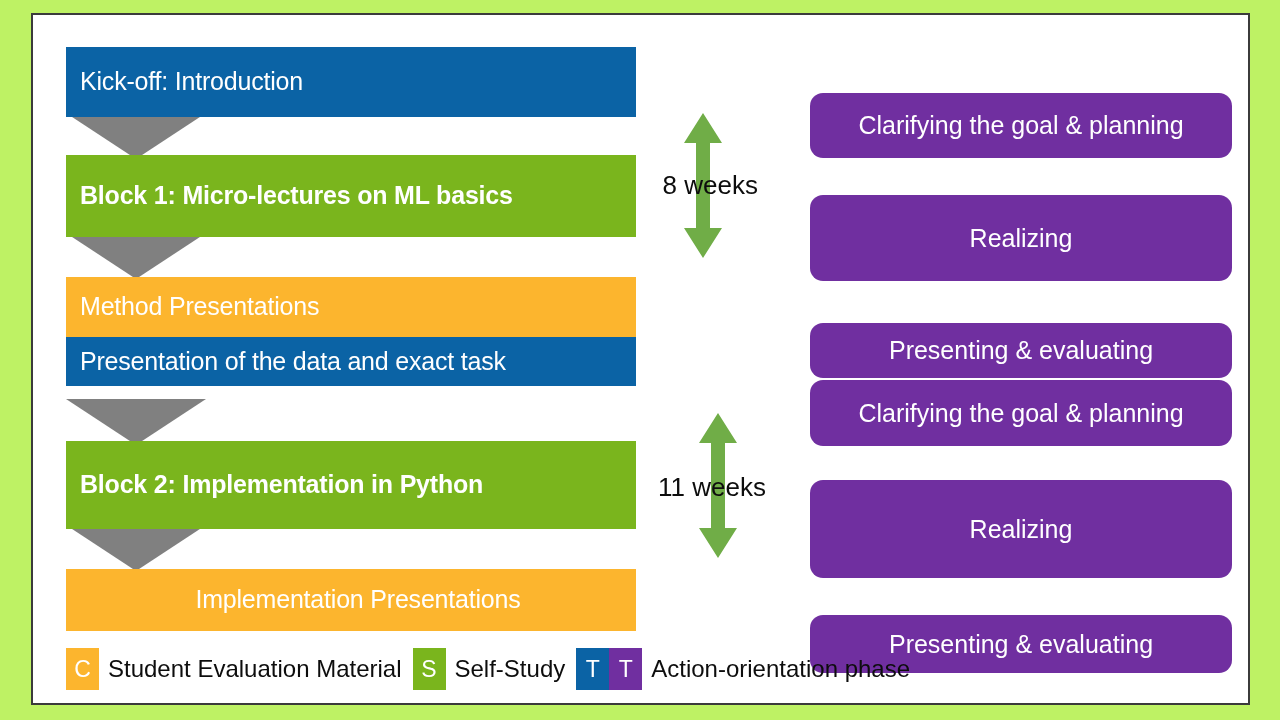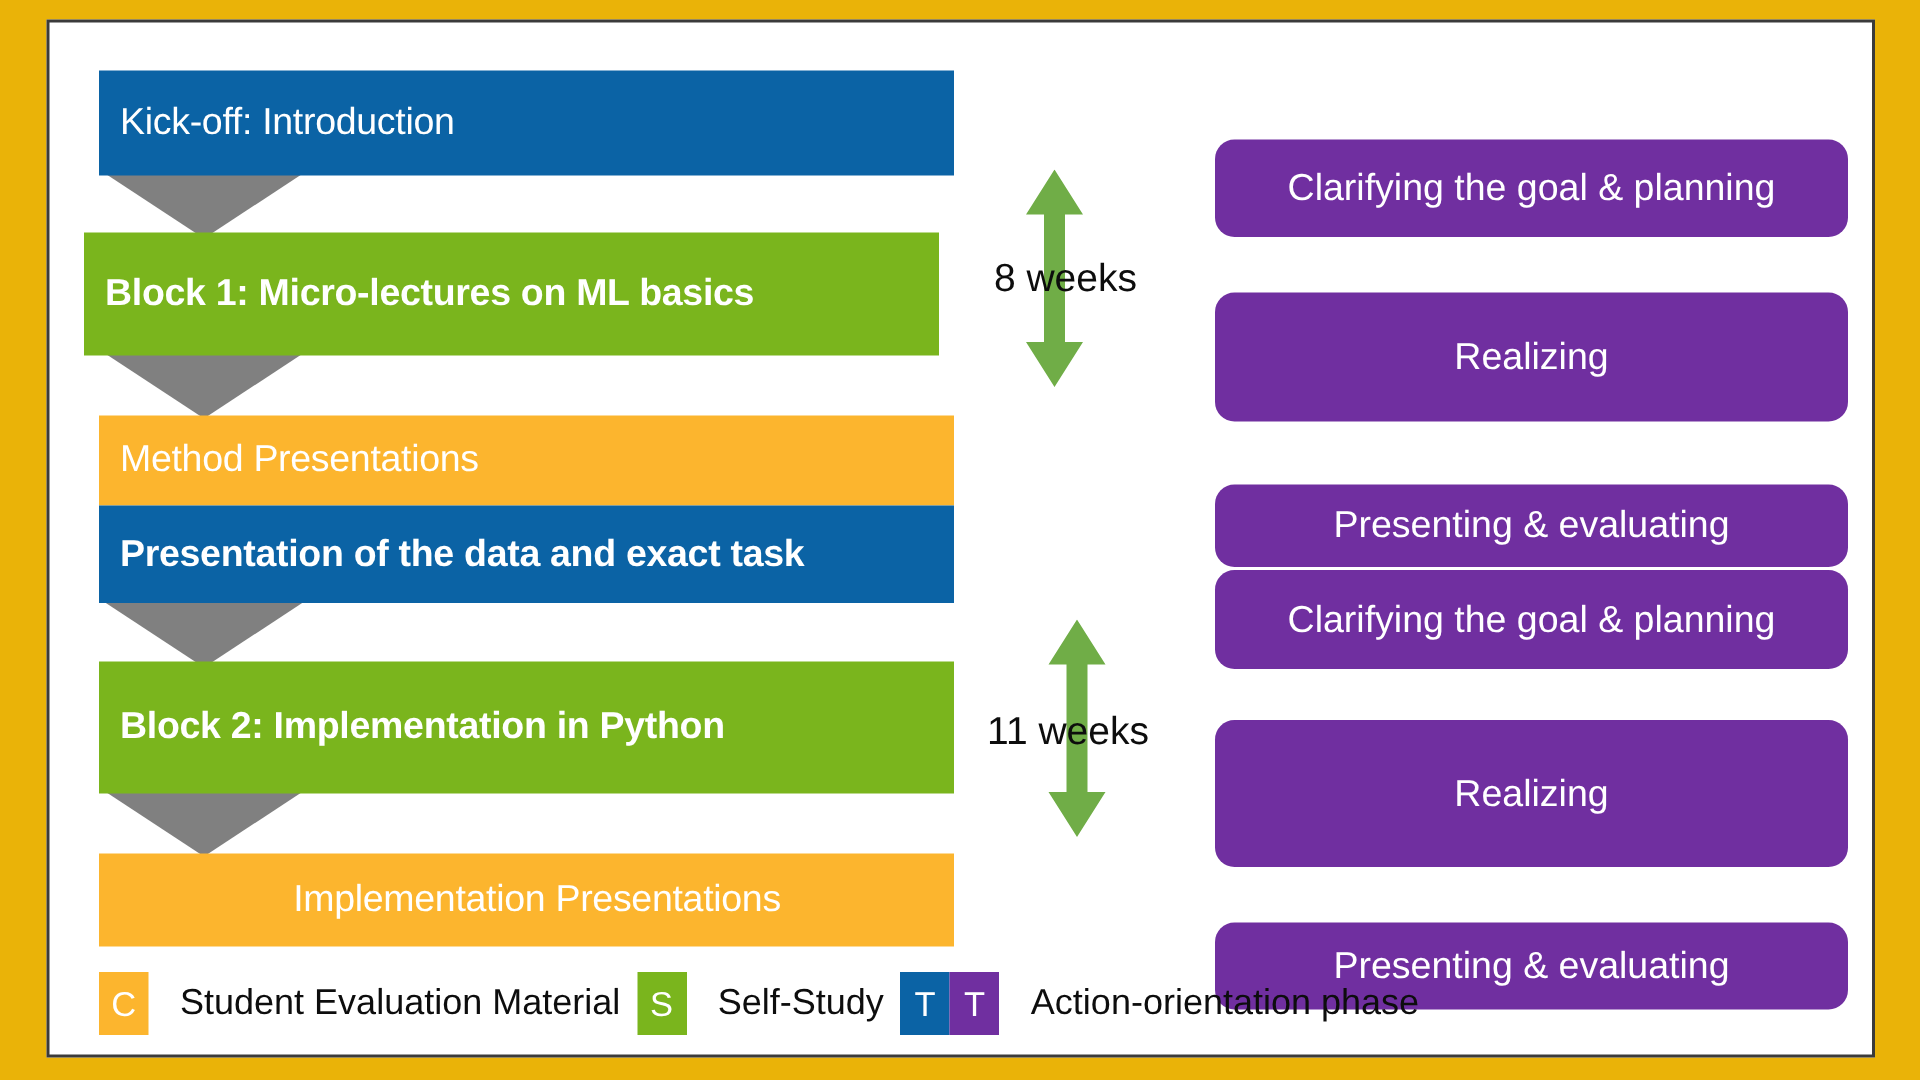--- a/index.html
+++ b/index.html
@@ -11,21 +11,21 @@
     width: 1280px;
     height: 720px;
     font-family: "Liberation Sans", sans-serif;
     overflow: hidden;
   }
 
   #canvas {
     position: relative;
     width: 1280px;
     height: 720px;
-    background: #eab308;
+    background: #bef264;
   }
 
   
   #slide-frame {
     position: absolute;
     left: 31px;
     top: 13px;
     width: 1219px;
     height: 692px;
     border: 2px solid #3b3b3b;
@@ -108,48 +108,48 @@
     align-items: center;
     justify-content: center;
     color: #ffffff;
     font-size: 23px;
     flex: 0 0 auto;
   }
   .legend-text {
     color: #0d0d0d;
     font-size: 24px;
     white-space: nowrap;
-    padding-left: 21px;
+    padding-left: 9px;
     padding-right: 11px;
   }
 </style>
 </head>
 <body>
 
 <div id="canvas">
   <div id="slide-frame"></div>
 
   <div class="chevron" style="left:66px; top:113px; width:140px; height:46px;"></div>
   <div class="chevron" style="left:66px; top:233px; width:140px; height:46px;"></div>
   <div class="chevron" style="left:66px; top:399px; width:140px; height:46px;"></div>
   <div class="chevron" style="left:66px; top:525px; width:140px; height:46px;"></div>
 
   <div class="proc-box c-blue" style="left:66px; top:47px; width:570px; height:70px;">
     <span>Kick-off: Introduction</span>
   </div>
 
-  <div class="proc-box c-green bold" style="left:56px; top:155px; width:570px; height:82px;">
+  <div class="proc-box c-green bold" style="left:66px; top:155px; width:570px; height:82px;">
     <span>Block 1: Micro-lectures on ML basics</span>
   </div>
 
   <div class="proc-box c-orange" style="left:66px; top:277px; width:570px; height:60px;">
     <span>Method Presentations</span>
   </div>
 
-  <div class="proc-box c-blue" style="left:66px; top:337px; width:570px; height:65px;font-weight:bold;">
+  <div class="proc-box c-blue" style="left:66px; top:337px; width:570px; height:49px;">
     <span>Presentation of the data and exact task</span>
   </div>
 
   <div class="proc-box c-green bold" style="left:66px; top:441px; width:570px; height:88px;">
     <span>Block 2: Implementation in Python</span>
   </div>
 
   <div class="proc-box c-orange" style="left:66px; top:569px; width:570px; height:62px;justify-content:center;">
     <span>Implementation Presentations</span>
   </div>

